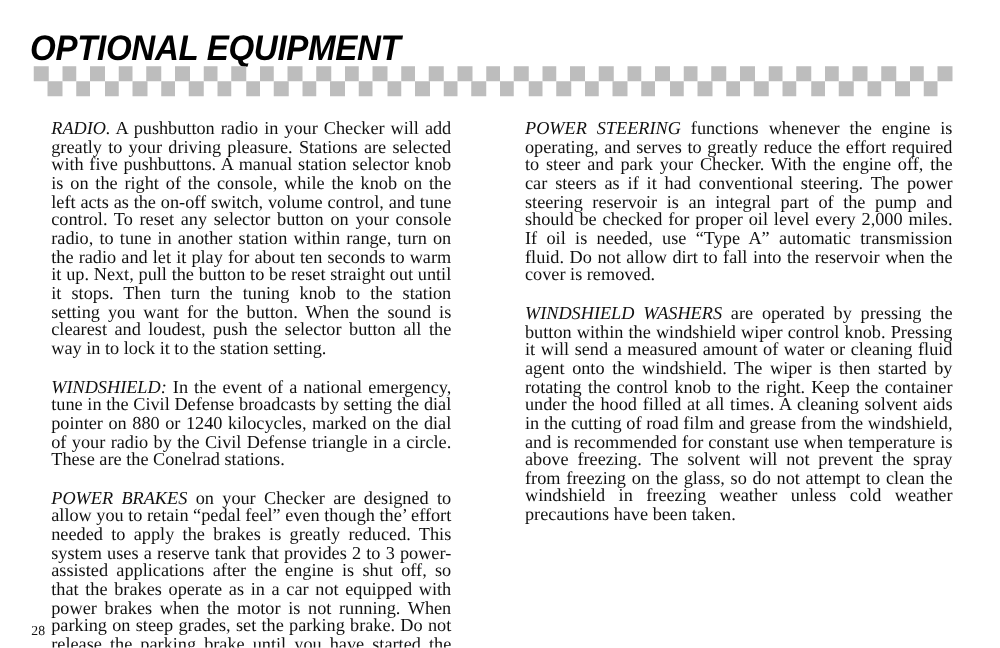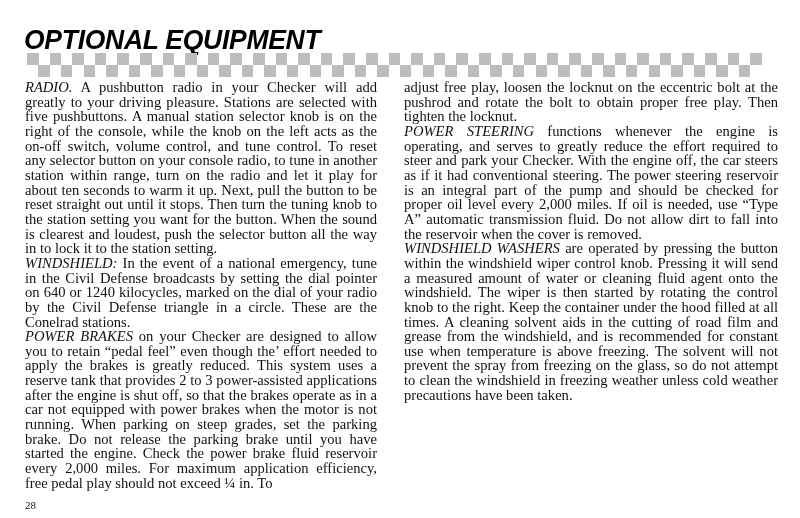--- a/index.html
+++ b/index.html
@@ -13,21 +13,21 @@
       transform:scaleX(0.93); transform-origin:left top;
     }
     .checker { position:absolute; left:0; top:0; width:800px; height:80px; }
     .sq { position:absolute; width:11.5px; height:12px; background:#bdbdbd; }
     .col {
       position:absolute; top:80px;
       font-family:"Liberation Serif", serif;
       font-size:14.6px; line-height:14.65px;
       text-align:justify; color:#111;
     }
-    .col p { margin:0; }
+    .col p { margin:16px; }
     .col.left { left:25px; width:352px; }
     .col.right { left:404px; width:374px; }
     .lead { font-style:italic; }
     .pagenum {
       position:absolute; left:25px; top:499px;
       font-family:"Liberation Serif", serif; font-size:11px; color:#111;
     }
   </style>
 </head>
 <body>
@@ -97,23 +97,22 @@
     <div class="sq" style="left: 693.7px; top: 65px; background: rgb(189, 189, 189);"></div>
     <div class="sq" style="left: 705px; top: 53px; background: rgb(189, 189, 189);"></div>
     <div class="sq" style="left: 716.3px; top: 65px; background: rgb(189, 189, 189);"></div>
     <div class="sq" style="left: 727.6px; top: 53px; background: rgb(189, 189, 189);"></div>
     <div class="sq" style="left: 738.9px; top: 65px; background: rgb(189, 189, 189);"></div>
     <div class="sq" style="left: 750.2px; top: 53px; background: rgb(189, 189, 189);"></div>
   </div>
 
 <div class="col left">
   <p><span class="lead">RADIO.</span><span> A pushbutton radio in your Checker will add greatly to your driving pleasure. Stations are selected with five pushbuttons. A manual station selector knob is on the right of the console, while the knob on the left acts as the on-off switch, volume control, and tune control. To reset any selector button on your console radio, to tune in another station within range, turn on the radio and let it play for about ten seconds to warm it up. Next, pull the button to be reset straight out until it stops. Then turn the tuning knob to the station setting you want for the button. When the sound is clearest and loudest, push the selector button all the way in to lock it to the station setting.</span></p>
-  <p><span class="lead">WINDSHIELD:</span><span> In the event of a national emergency, tune in the Civil Defense broadcasts by setting the dial pointer on 640 or 1240 kilocycles, marked on the dial of your radio by the Civil Defense triangle in a circle. These are the Conelrad stations.</span></p>
+  <p><span class="lead">WINDSHIELD:</span><span> In the event of a national emergency, tune in the Civil Defense broadcasts by setting the dial pointer on 880 or 1240 kilocycles, marked on the dial of your radio by the Civil Defense triangle in a circle. These are the Conelrad stations.</span></p>
   <p><span class="lead">POWER BRAKES</span><span> on your Checker are designed to allow you to retain “pedal feel” even though the’ effort needed to apply the brakes is greatly reduced. This system uses a reserve tank that provides 2 to 3 power-assisted applications after the engine is shut off, so that the brakes operate as in a car not equipped with power brakes when the motor is not running. When parking on steep grades, set the parking brake. Do not release the parking brake until you have started the engine. Check the power brake fluid reservoir every 2,000 miles. For maximum application efficiency, free pedal play should not exceed ¼ in. To</span></p>
 </div>
 
 <div class="col right">
-  <p><span class="lead"></span><span>adjust free play, loosen the locknut on the eccentric bolt at the pushrod and rotate the bolt to obtain proper free play. Then tighten the locknut.</span></p>
   <p><span class="lead">POWER STEERING</span><span> functions whenever the engine is operating, and serves to greatly reduce the effort required to steer and park your Checker. With the engine off, the car steers as if it had conventional steering. The power steering reservoir is an integral part of the pump and should be checked for proper oil level every 2,000 miles. If oil is needed, use “Type A” automatic transmission fluid. Do not allow dirt to fall into the reservoir when the cover is removed.</span></p>
   <p><span class="lead">WINDSHIELD WASHERS</span><span> are operated by pressing the button within the windshield wiper control knob. Pressing it will send a measured amount of water or cleaning fluid agent onto the windshield. The wiper is then started by rotating the control knob to the right. Keep the container under the hood filled at all times. A cleaning solvent aids in the cutting of road film and grease from the windshield, and is recommended for constant use when temperature is above freezing. The solvent will not prevent the spray from freezing on the glass, so do not attempt to clean the windshield in freezing weather unless cold weather precautions have been taken.</span></p>
 </div>
 
 <div class="pagenum">28</div>
 
 </body></html>

